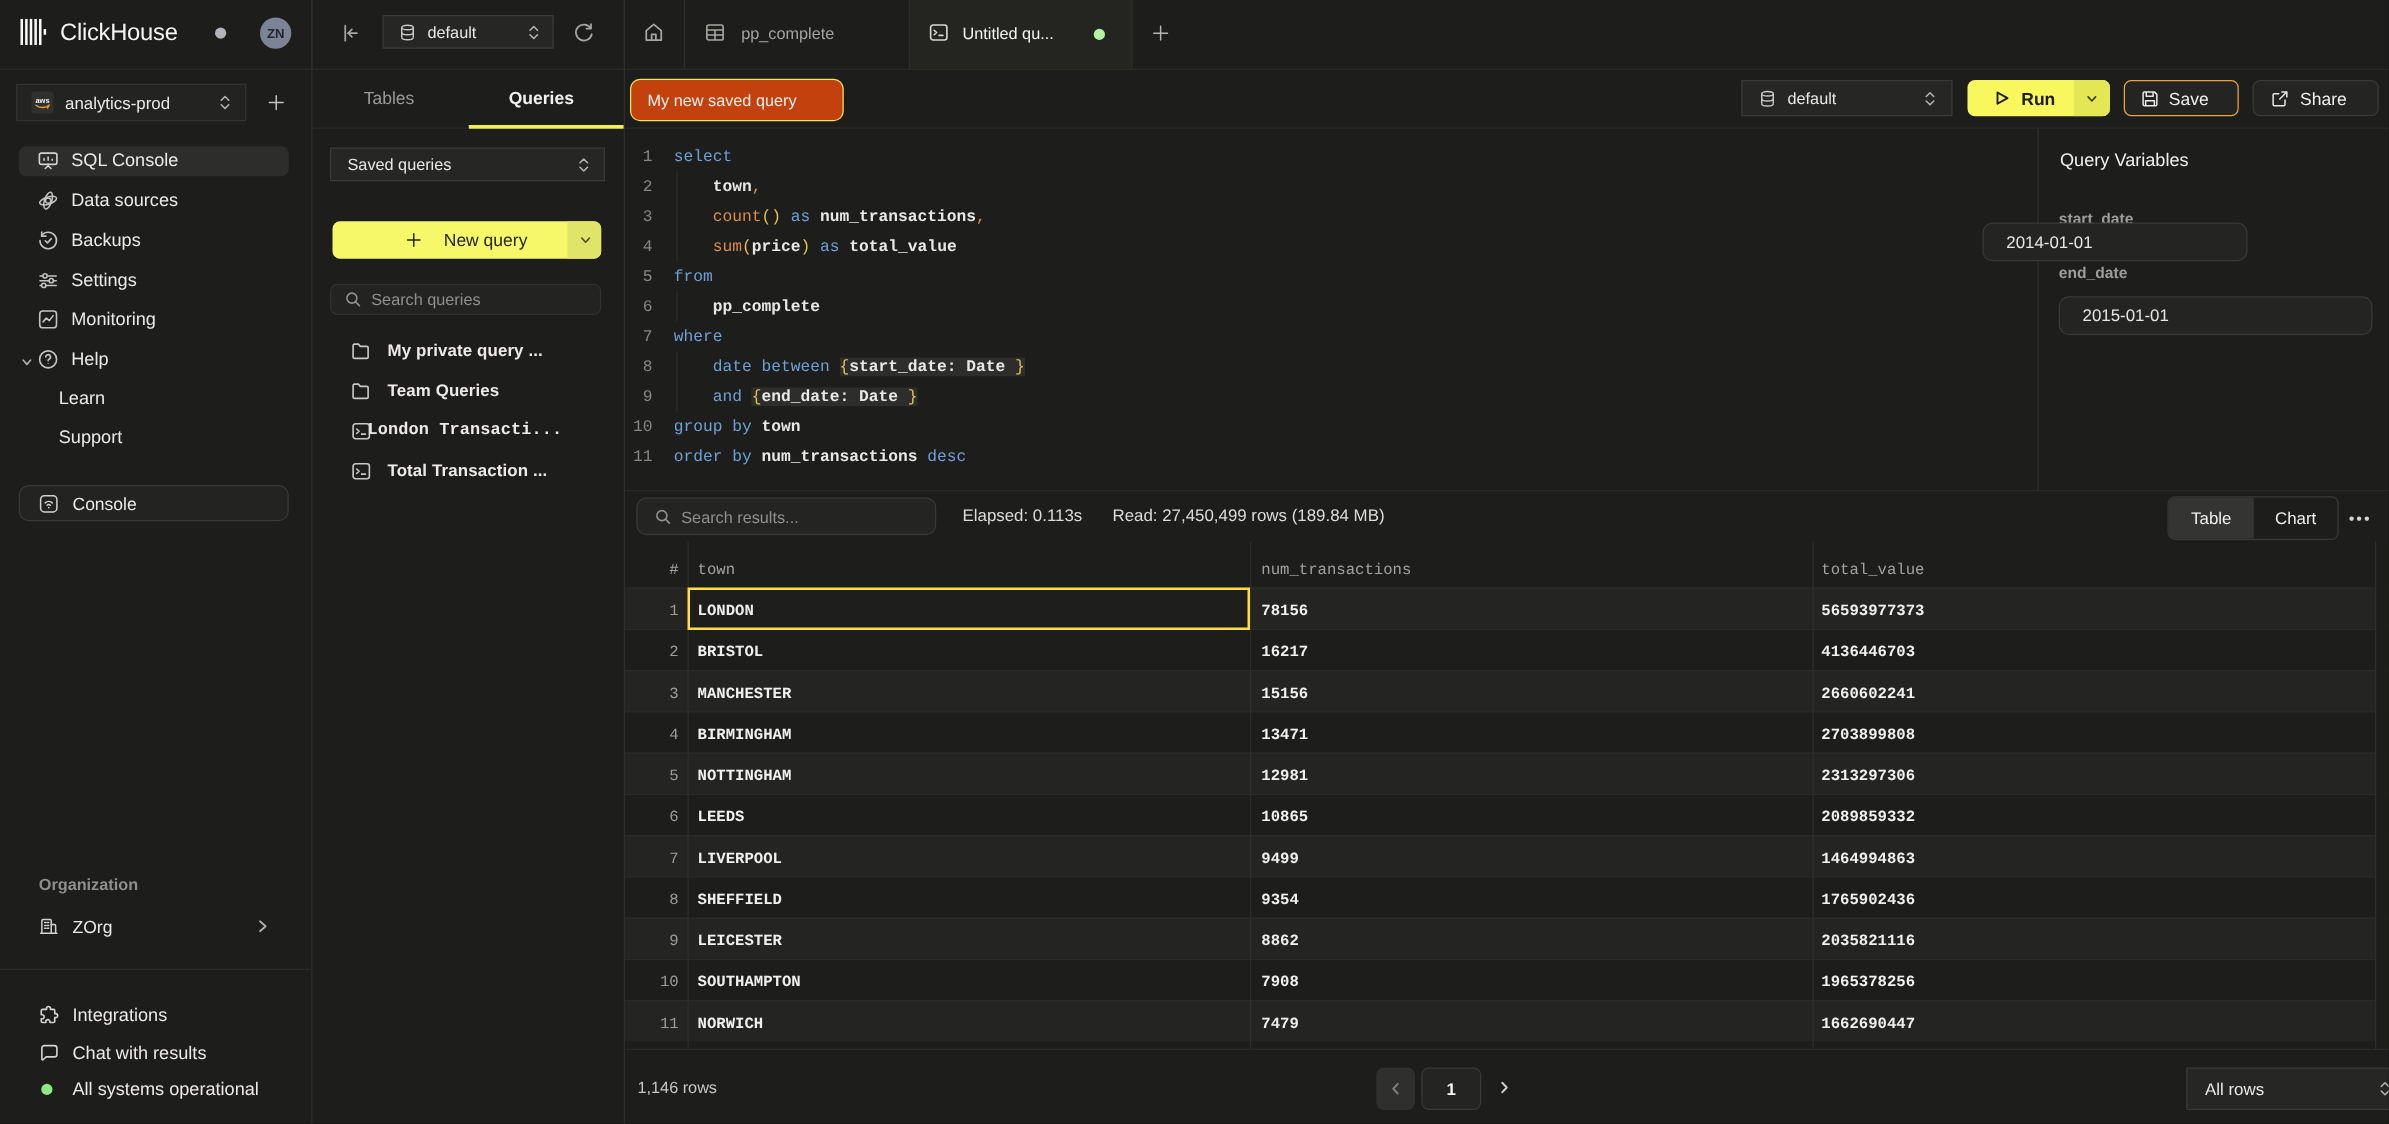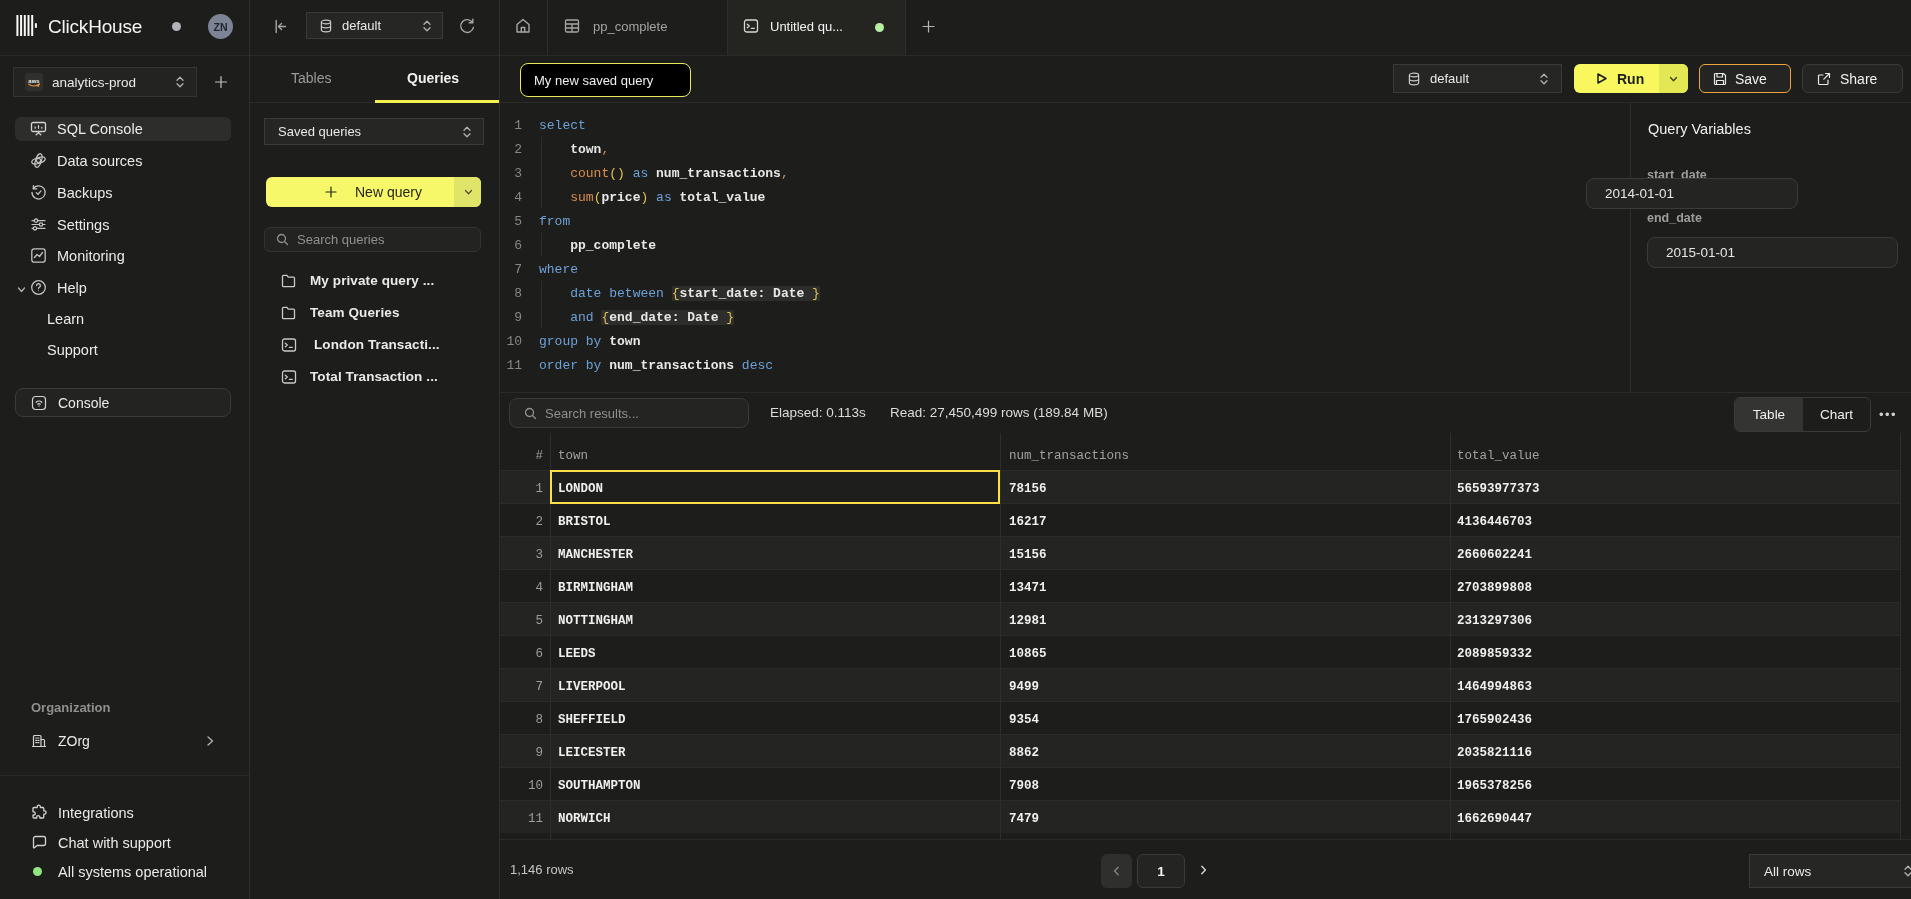--- a/index.html
+++ b/index.html
@@ -213,21 +213,21 @@
     <div class="hline" style="left:0;top:719px;width:249px;"></div>
 
     <svg class="abs" style="left:31px;top:748px;" width="17" height="17" viewBox="0 0 17 17" fill="none" stroke="#d3d3d1" stroke-width="1.3" stroke-linejoin="round">
       <path d="M6.2 2.8 a1.6 1.6 0 0 1 3.2 0 v0.7 h2.4 a1 1 0 0 1 1 1 v2.4 h0.7 a1.6 1.6 0 0 1 0 3.2 h-0.7 v2.9 a1 1 0 0 1 -1 1 h-2.9 v-0.7 a1.6 1.6 0 0 0 -3.2 0 v0.7 H3 a1 1 0 0 1 -1 -1 V11 h0.7 a1.6 1.6 0 0 0 0 -3.2 H2 V4.5 a1 1 0 0 1 1 -1 h3.2 Z"></path>
     </svg>
     <div class="abs" style="left:58px;top:749px;font-size:14.5px;color:#eceae8;">Integrations</div>
 
     <svg class="abs" style="left:31px;top:778px;" width="17" height="17" viewBox="0 0 17 17" fill="none" stroke="#d3d3d1" stroke-width="1.3" stroke-linecap="round" stroke-linejoin="round">
       <path d="M2.5 4.5 a2 2 0 0 1 2 -2 h8 a2 2 0 0 1 2 2 v5 a2 2 0 0 1 -2 2 h-6.5 l-2.6 2.3 a0.55 0.55 0 0 1 -0.9 -0.4 Z"></path>
     </svg>
-    <div class="abs" style="left:58px;top:779px;font-size:14.5px;color:#eceae8;">Chat with support</div>
+    <div class="abs" style="left:58px;top:779px;font-size:14.5px;color:#eceae8;">Chat with results</div>
 
     <div class="abs" style="left:33px;top:811px;width:9px;height:9px;border-radius:50%;background:#90e883;"></div>
     <div class="abs" style="left:58px;top:808px;font-size:14.5px;color:#eceae8;">All systems operational</div>
   </div>
   <div class="vline" style="left:249px;top:0;height:899px;"></div>
 
   <div class="abs" id="qpanel" style="left:250px;top:56px;width:249px;height:843px;">
 
     <div class="abs" style="left:41px;top:14px;font-size:14px;color:#9b9b99;">Tables</div>
     <div class="abs" style="left:157px;top:14px;font-size:14px;font-weight:bold;color:#f2f2f0;">Queries</div>
@@ -267,33 +267,33 @@
     <div class="abs q-t" style="left:60px;top:217px;">My private query ...</div>
     <svg class="abs" style="left:31px;top:249px;" width="16" height="16" viewBox="0 0 16 16" fill="none" stroke="#c9c9c7" stroke-width="1.3" stroke-linejoin="round">
       <path d="M1.5 12.7 V3.3 a1 1 0 0 1 1 -1 h3.2 l1.6 1.8 h5.2 a1 1 0 0 1 1 1 v7.6 a1 1 0 0 1 -1 1 h-10 a1 1 0 0 1 -1 -1 Z"></path>
     </svg>
     <div class="abs q-t" style="left:60px;top:249px;">Team Queries</div>
     <svg class="abs" style="left:31px;top:281px;" width="16" height="16" viewBox="0 0 16 16" fill="none" stroke="#c9c9c7" stroke-width="1.3" stroke-linecap="round" stroke-linejoin="round">
       <rect x="1.5" y="2" width="13" height="12" rx="2"></rect>
       <path d="M4.3 6.2 L6.3 8 L4.3 9.8"></path>
         <path d="M8.3 10.3 L11.3 10.3"></path>
     </svg>
-    <div class="abs q-t" style="left:64px;top:281px;">London Transacti...</div>
+    <div class="abs q-t" style="left:44px;top:281px;font-family:Liberation Mono, monospace;">London Transacti...</div>
     <svg class="abs" style="left:31px;top:313px;" width="16" height="16" viewBox="0 0 16 16" fill="none" stroke="#c9c9c7" stroke-width="1.3" stroke-linecap="round" stroke-linejoin="round">
       <rect x="1.5" y="2" width="13" height="12" rx="2"></rect>
       <path d="M4.3 6.2 L6.3 8 L4.3 9.8"></path>
         <path d="M8.3 10.3 L11.3 10.3"></path>
     </svg>
     <div class="abs q-t" style="left:60px;top:313px;">Total Transaction ...</div>
   </div>
   <div class="vline" style="left:499px;top:0;height:899px;"></div>
 
   <div class="abs" id="main" style="left:500px;top:56px;width:1411px;height:843px;">
 
-    <div class="abs flex" style="left:20px;top:7px;width:171px;height:34px;padding:0 13px;border:1px solid #e8e95c;border-radius:8px;background:#000000;font-size:13px;color:#f0f0ee;box-sizing:border-box;">My new saved query</div>
+    <div class="abs flex" style="left:4px;top:7px;width:171px;height:34px;padding:0 13px;border:1px solid #e8e95c;border-radius:8px;background:#c2410c;font-size:13px;color:#f0f0ee;box-sizing:border-box;">My new saved query</div>
     <div class="sel" style="left:893px;top:8px;width:169px;height:29px;">
       <svg style="margin-left:13px;" width="14" height="14" viewBox="0 0 14 14" fill="none" stroke="#c9c9c7" stroke-width="1.2">
         <ellipse cx="7" cy="3" rx="4.6" ry="1.8"></ellipse>
         <path d="M2.4 3 V11 M11.6 3 V11"></path>
         <path d="M2.4 7 C2.4 8 4.4 8.8 7 8.8 C9.6 8.8 11.6 8 11.6 7"></path>
         <path d="M2.4 11 C2.4 12 4.4 12.8 7 12.8 C9.6 12.8 11.6 12 11.6 11"></path>
       </svg>
       <span style="margin-left:9px;">default</span>
       <svg style="position:absolute;right:12px;" width="10" height="12" viewBox="0 0 10 12" fill="none" stroke="#b0b0ae" stroke-width="1.3" stroke-linecap="round" stroke-linejoin="round">
         <path d="M2 4.2 L5 1.2 L8 4.2"></path>

